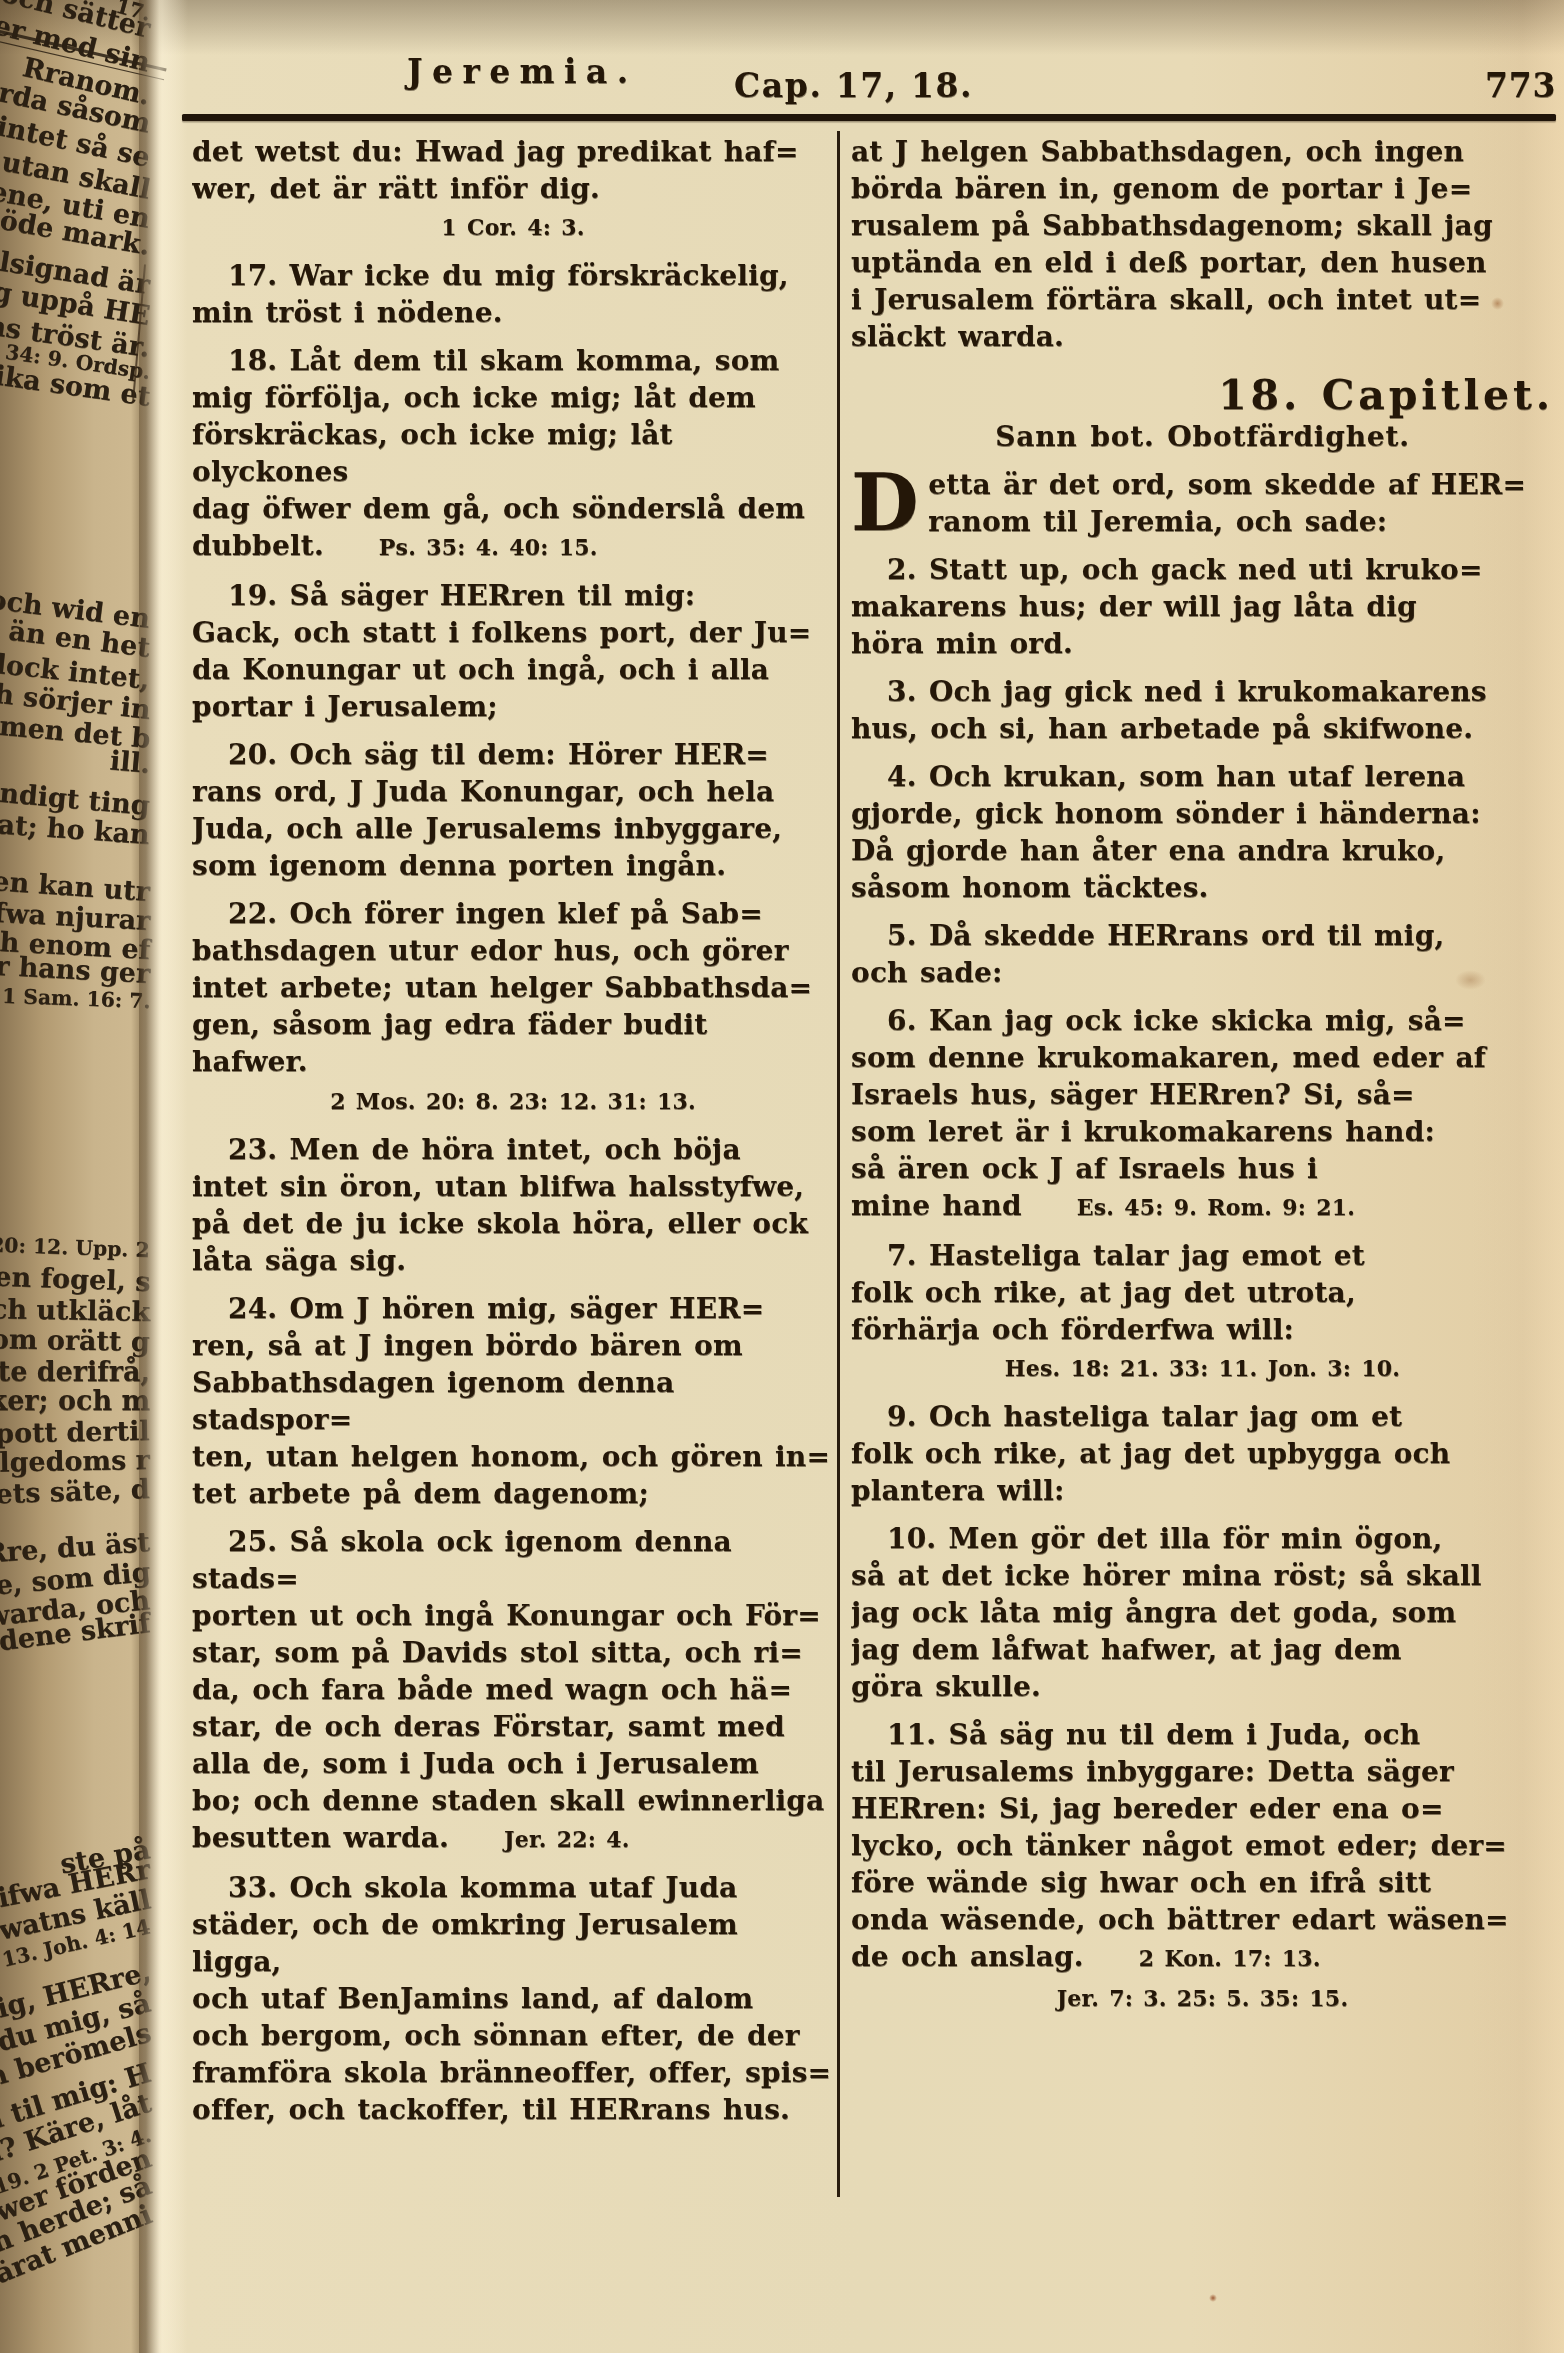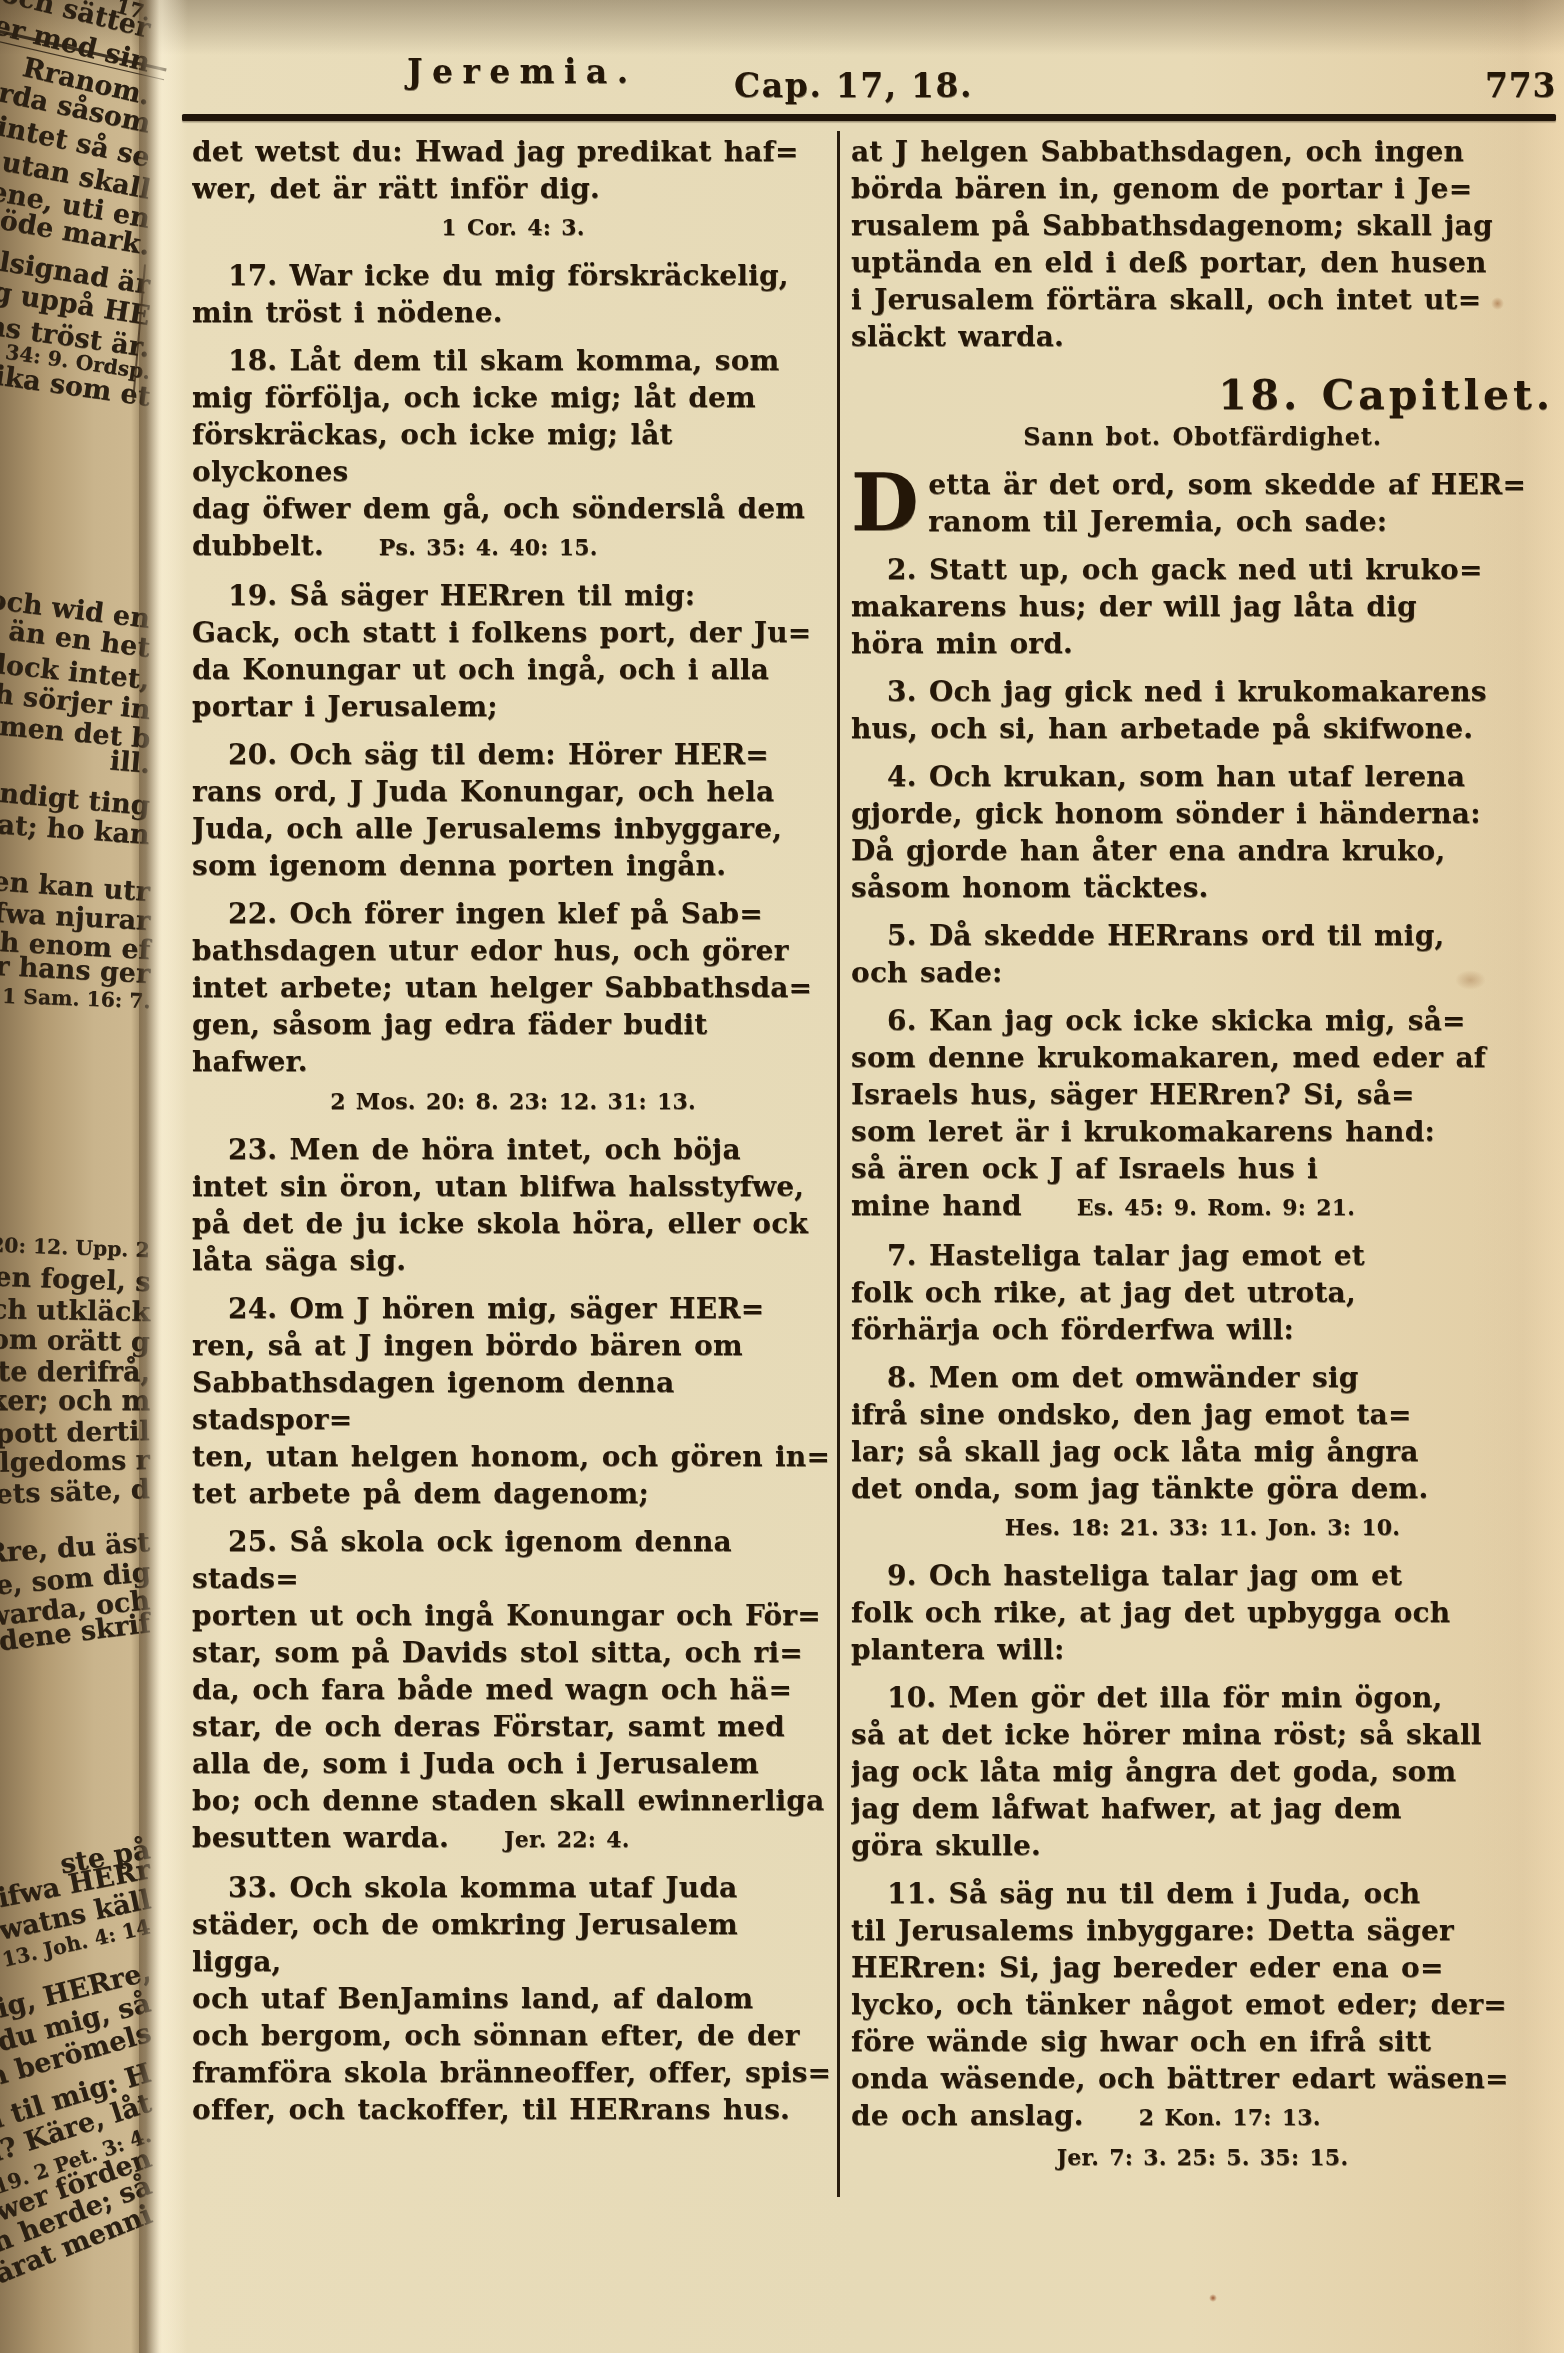--- a/index.html
+++ b/index.html
@@ -67,21 +67,21 @@
     overflow:hidden;
   }
   .col-left{left:192px;width:642px;height:2128px;}
   .col-right{left:851px;width:703px;height:2160px;}
   .ptext{white-space:pre-line;}
   .para{margin:0;}
   .verse{text-indent:36px;margin-top:11px;}
   .cont{margin-top:0;}
   .ref{text-align:center;font-size:22px;margin:2.3px 0;line-height:37px;}
   .heading{text-align:right;font-size:41px;letter-spacing:3.9px;margin:20.3px 0 3.1px;line-height:41px;text-indent:0;}
-  .summary{text-align:center;font-size:24px;letter-spacing:0.8px;margin:4.7px 0 14px;line-height:31px;}
+  .summary{text-align:center;font-size:28px;letter-spacing:0.8px;margin:4.7px 0 14px;line-height:31px;}
   .dropcap{margin-top:3.1px;}
   .cap{float:left;font-size:78px;line-height:61px;padding:6.3px 9.4px 0 0;}
   .tailref{font-size:22px;margin-left:55px;}
 </style>
 </head>
 <body>
 
 <div id="page">
 
   <div class="gutter">
@@ -228,24 +228,20 @@
 och sade:</span></div>
       <div class="para verse"><span class="ptext">6. Kan jag ock icke skicka mig, så=
 som denne krukomakaren, med eder af
 Israels hus, säger HERren? Si, så=
 som leret är i krukomakarens hand:
 så ären ock J af Israels hus i
 mine hand</span><span class="tailref">Es. 45: 9.  Rom. 9: 21.</span></div>
       <div class="para verse"><span class="ptext">7. Hasteliga talar jag emot et
 folk och rike, at jag det utrota,
 förhärja och förderfwa will:</span></div>
-      <div class="para verse"><span class="ptext">8. Men om det omwänder sig
-ifrå sine ondsko, den jag emot ta=
-lar; så skall jag ock låta mig ångra
-det onda, som jag tänkte göra dem.</span></div>
       <div class="para ref"><span class="ptext">Hes. 18: 21.  33: 11.  Jon. 3: 10.</span></div>
       <div class="para verse"><span class="ptext">9. Och hasteliga talar jag om et
 folk och rike, at jag det upbygga och
 plantera will:</span></div>
       <div class="para verse"><span class="ptext">10. Men gör det illa för min ögon,
 så at det icke hörer mina röst; så skall
 jag ock låta mig ångra det goda, som
 jag dem låfwat hafwer, at jag dem
 göra skulle.</span></div>
       <div class="para verse"><span class="ptext">11. Så säg nu til dem i Juda, och

